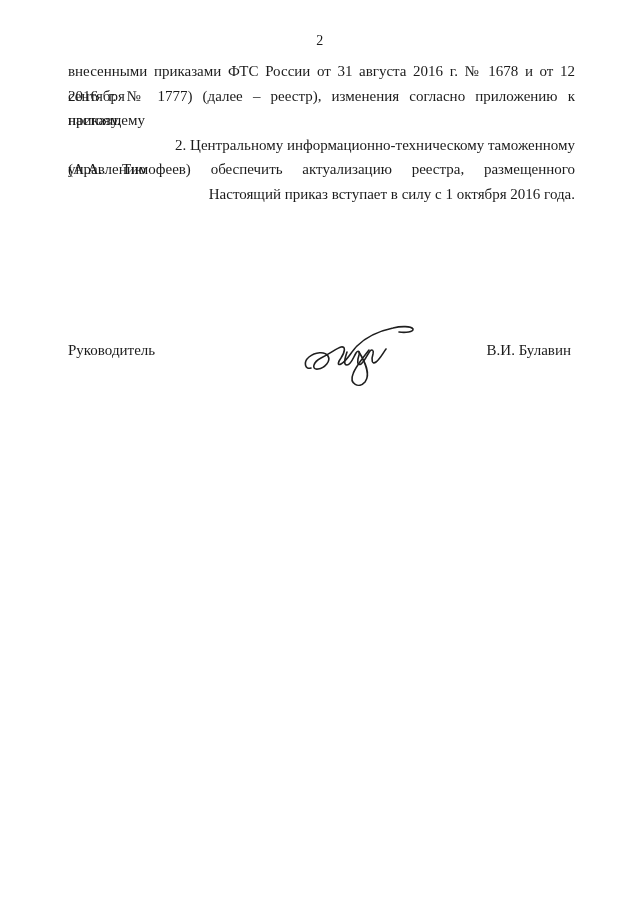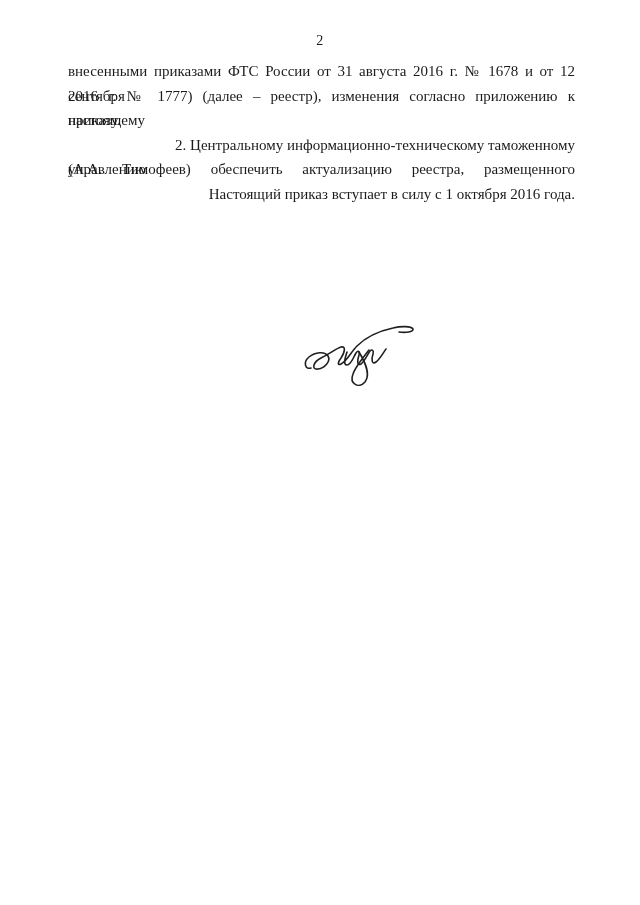--- a/index.html
+++ b/index.html
@@ -80,20 +80,24 @@
 
   <div class="text-block">
     <div class="line justify">внесенными приказами ФТС России от 31 августа 2016 г. № 1678 и от 12 сентября</div>
     <div class="line justify">2016 г. № 1777) (далее – реестр), изменения согласно приложению к настоящему</div>
     <div class="line">приказу.</div>
     <div class="line justify indent">2. Центральному информационно-техническому таможенному управлению</div>
     <div class="line justify">(А.А. Тимофеев) обеспечить актуализацию реестра, размещенного</div>
     <div class="line indent">Настоящий приказ вступает в силу с 1 октября 2016 года.</div>
   </div>
 
+  <div class="signature-row">
+    <span>Руководитель</span>
+    <span>В.И. Булавин</span>
+  </div>
 
   <div class="signature-svg">
     <svg viewBox="0 0 120 70" xmlns="http://www.w3.org/2000/svg">
       <g fill="none" stroke="#1f1f1f" stroke-width="1.6" stroke-linecap="round" stroke-linejoin="round">
         <path d="M 10 50
                  C 4 52, 2 44, 8 39
                  C 14 34, 24 33, 27 38
                  C 30 43, 24 50, 17 51
                  C 10 52, 12 44, 20 40
                  C 30 35, 36 30, 40 29

